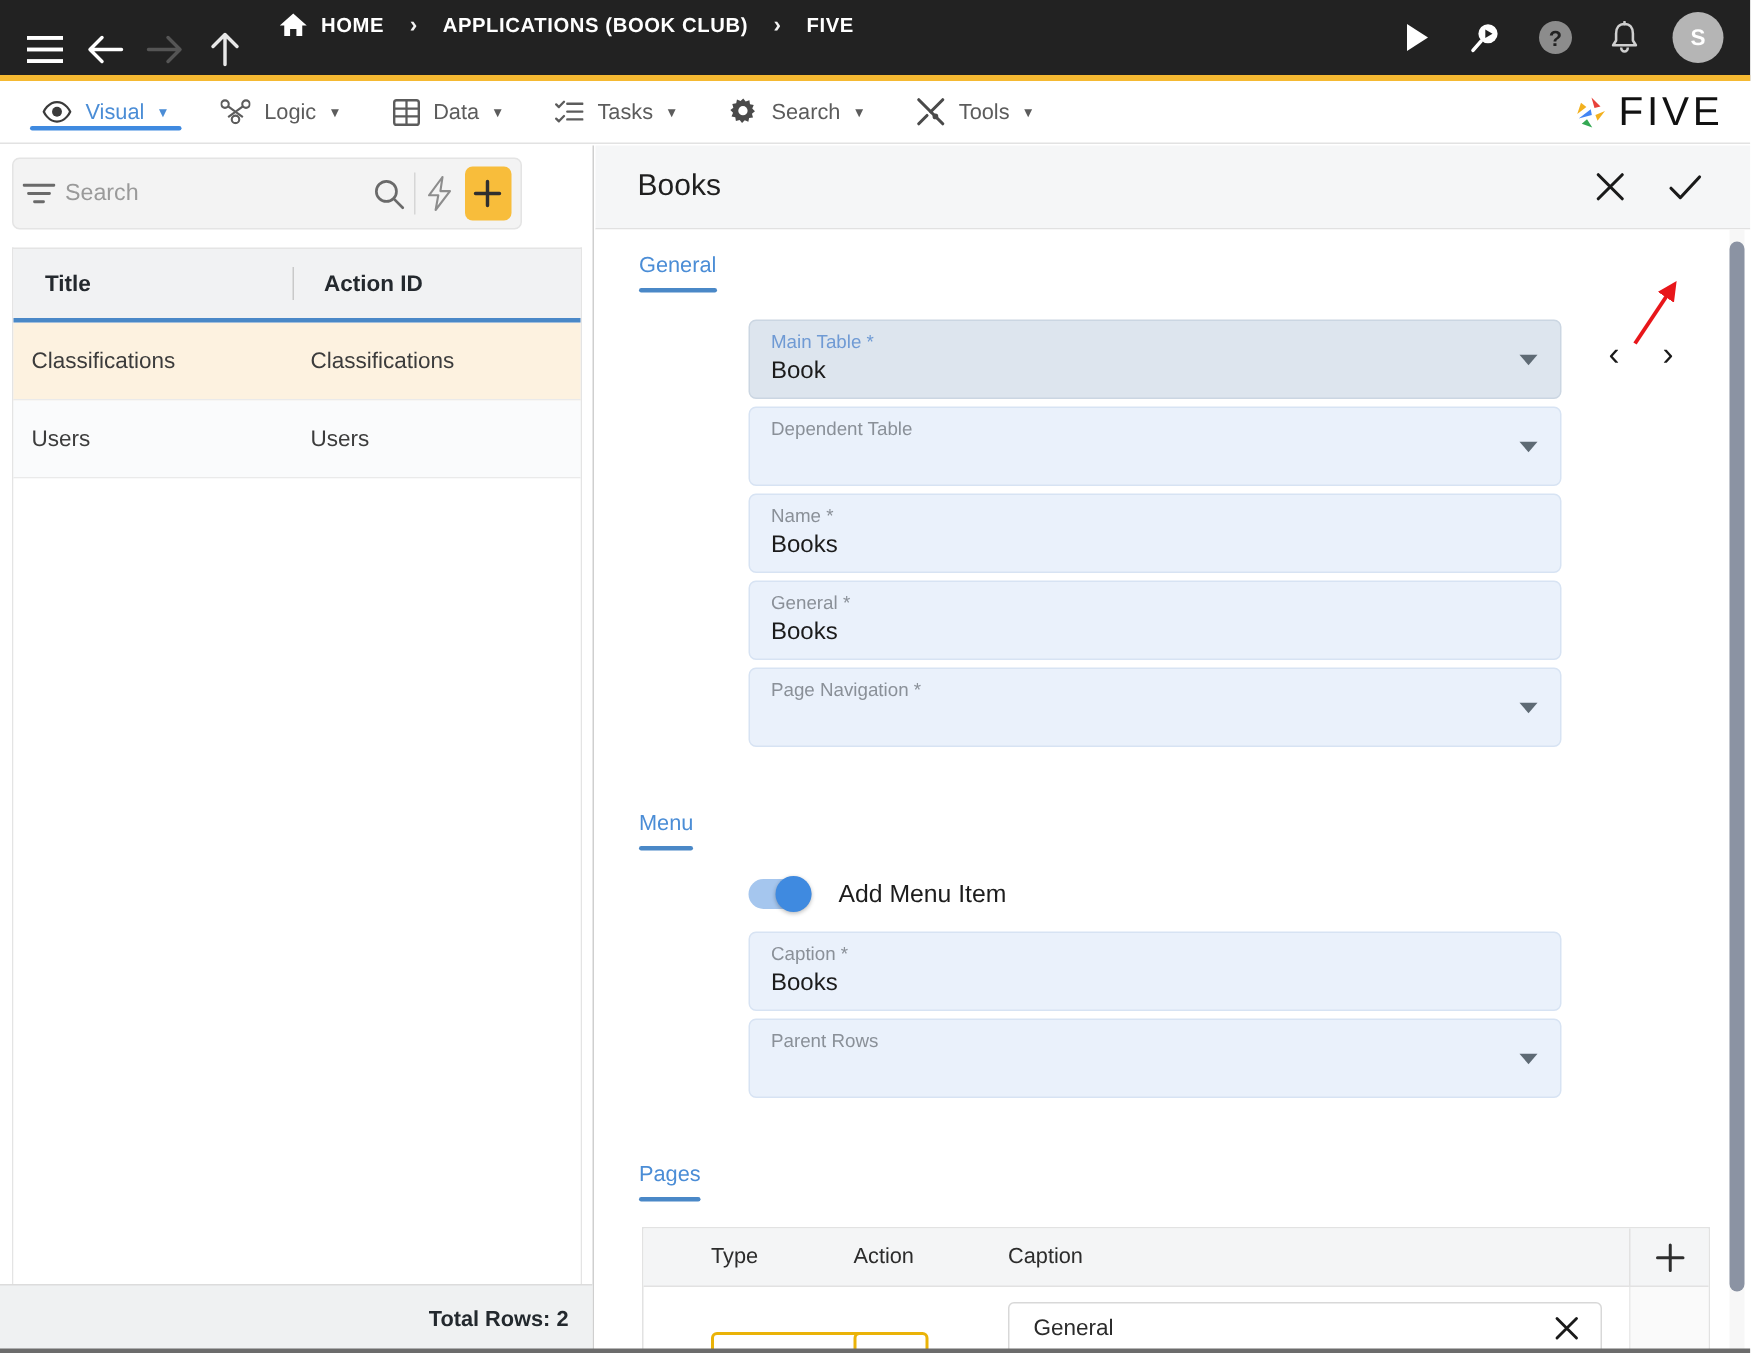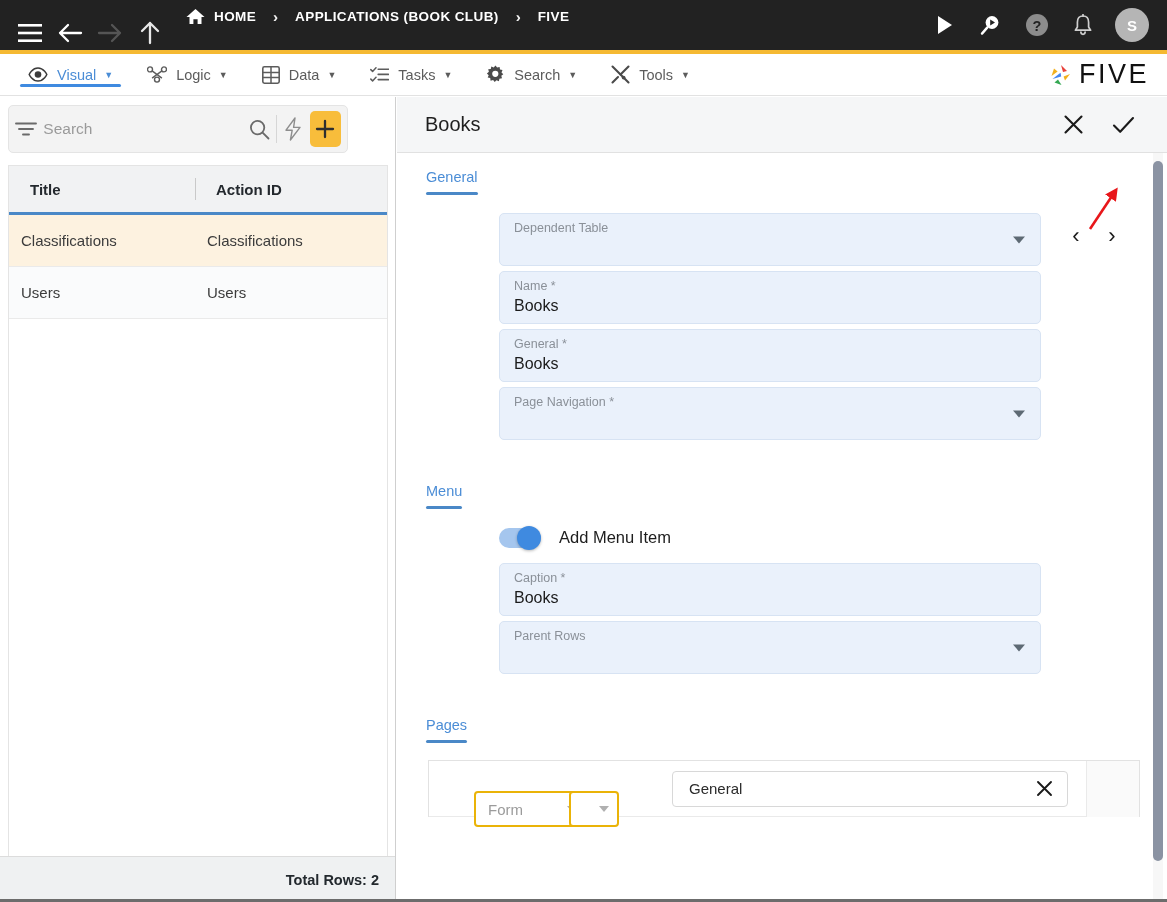--- a/index.html
+++ b/index.html
@@ -247,21 +247,21 @@
     display: flex; align-items: center; gap: 18px;
     z-index: 5;
   }
   .nav-arrow {
     font-size: 22px; color: #1a1a1a; cursor: pointer;
     width: 18px; text-align: center; line-height: 18px;
     font-family: "Liberation Sans", sans-serif;
   }
 
   
-  .toggle-row { display: flex; padding-left: 102px; margin-top: 28px; margin-bottom: 15px; }
+  .toggle-row { display: flex; align-items: center; padding-left: 102px; margin-top: 28px; margin-bottom: 15px; }
   .toggle {
     width: 42px; height: 20px; border-radius: 10px;
     background: #a5c6ee; position: relative; cursor: pointer;
   }
   .toggle .knob {
     position: absolute; right: 0; top: -2px;
     width: 24px; height: 24px; border-radius: 50%;
     background: #3f8ae0;
     box-shadow: 0 1px 3px rgba(0,0,0,0.28);
   }
@@ -584,20 +584,25 @@
       </div>
 
       <div class="section">
         <span class="sec-label">
           <span>General</span>
           <span class="sl-underline"></span>
         </span>
       </div>
 
       <div class="fields" style="margin-top:27px">
+        <div class="field focused">
+          <div class="field-label">Main Table *</div>
+          <div class="field-value">Book</div>
+          <div class="field-caret"></div>
+        </div>
 
         <div class="field">
           <div class="field-label">Dependent Table</div>
           <div class="field-value"></div>
           <div class="field-caret"></div>
         </div>
 
         <div class="field">
           <div class="field-label">Name *</div>
           <div class="field-value">Books</div>
@@ -641,20 +646,30 @@
       </div>
 
       <div class="section" style="margin-top:27px">
         <span class="sec-label">
           <span>Pages</span>
           <span class="sl-underline"></span>
         </span>
       </div>
 
       <div class="pages-table" style="margin-top:26px">
+        <div class="pt-head">
+          <div class="pt-h type">Type</div>
+          <div class="pt-h action">Action</div>
+          <div class="pt-h caption">Caption</div>
+          <div class="pt-plus">
+            <svg width="21" height="21" viewBox="0 0 21 21">
+                <path d="M10.5 2 V19 M2 10.5 H19" stroke="#2e2e2e" stroke-width="2" stroke-linecap="round"></path>
+              </svg>
+          </div>
+        </div>
 
         <div class="pt-row">
           <div class="pt-c type">
             <div class="mini-select w1">
               <span class="ms-text">Form</span>
               <span class="ms-caret"></span>
             </div>
           </div>
           <div class="pt-c action">
             <div class="mini-select w2">

